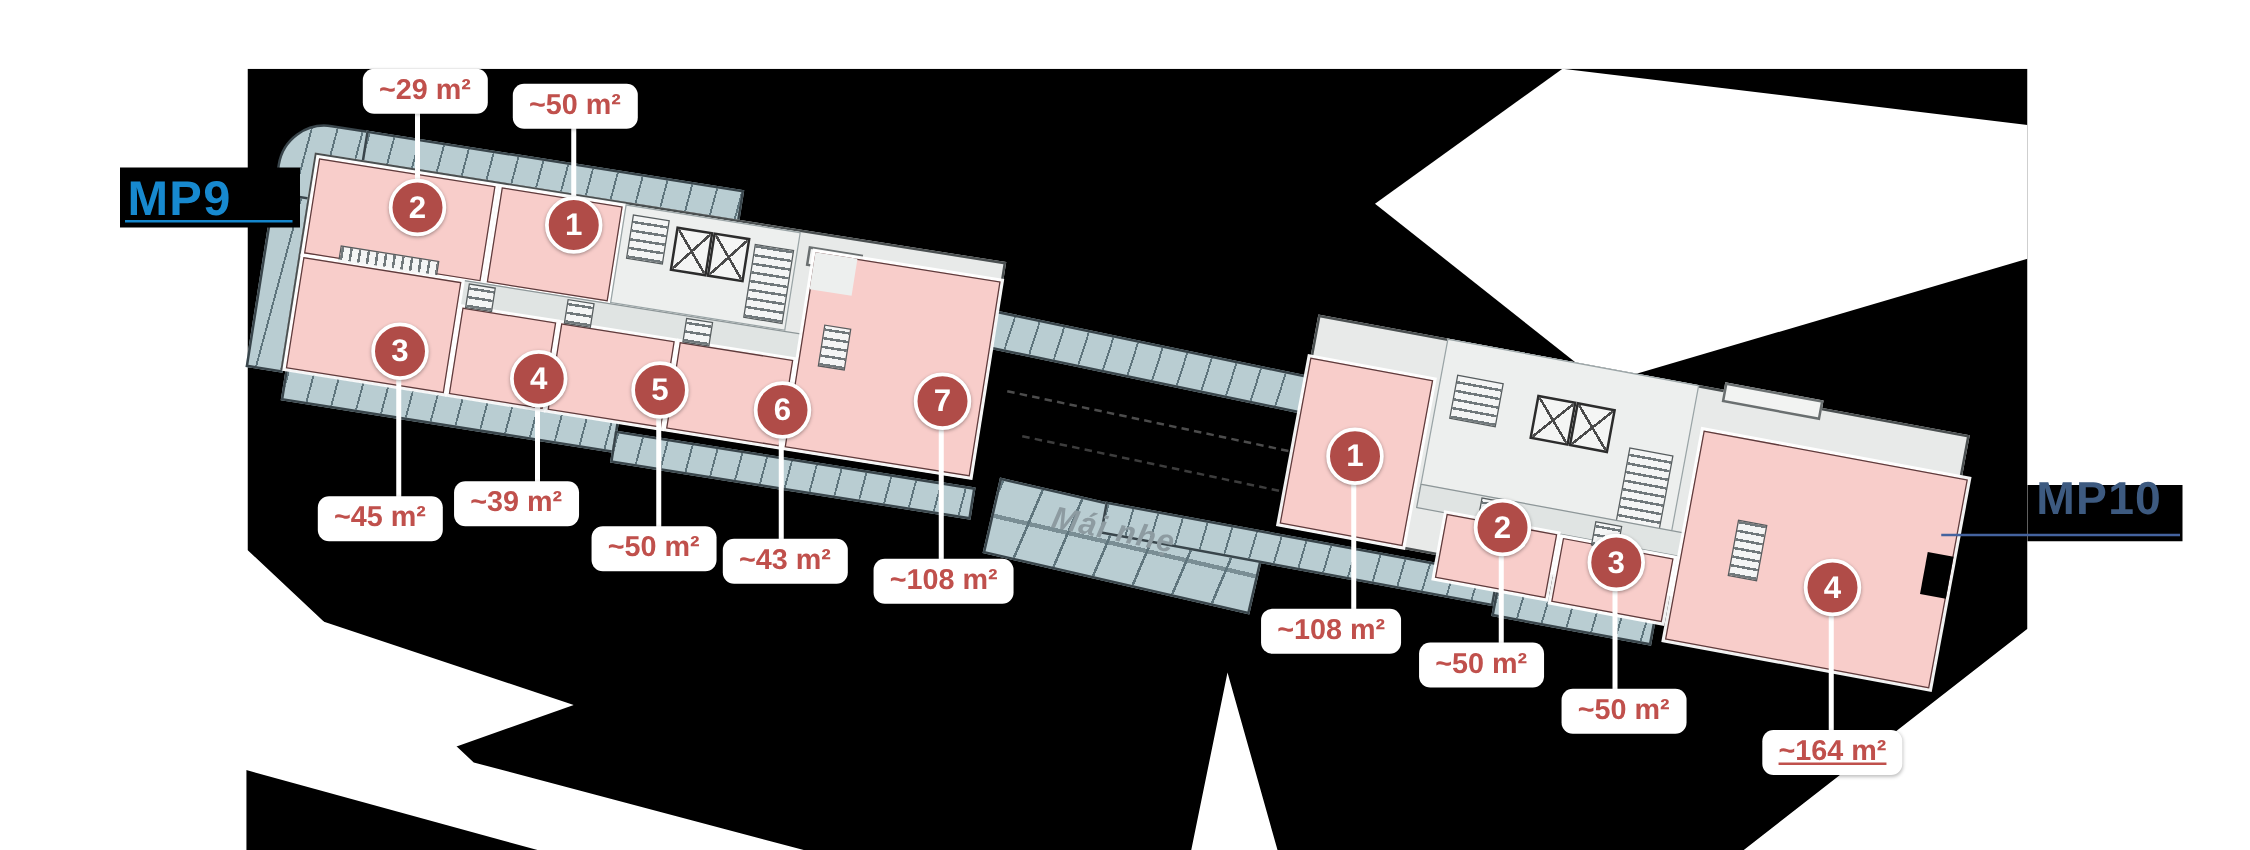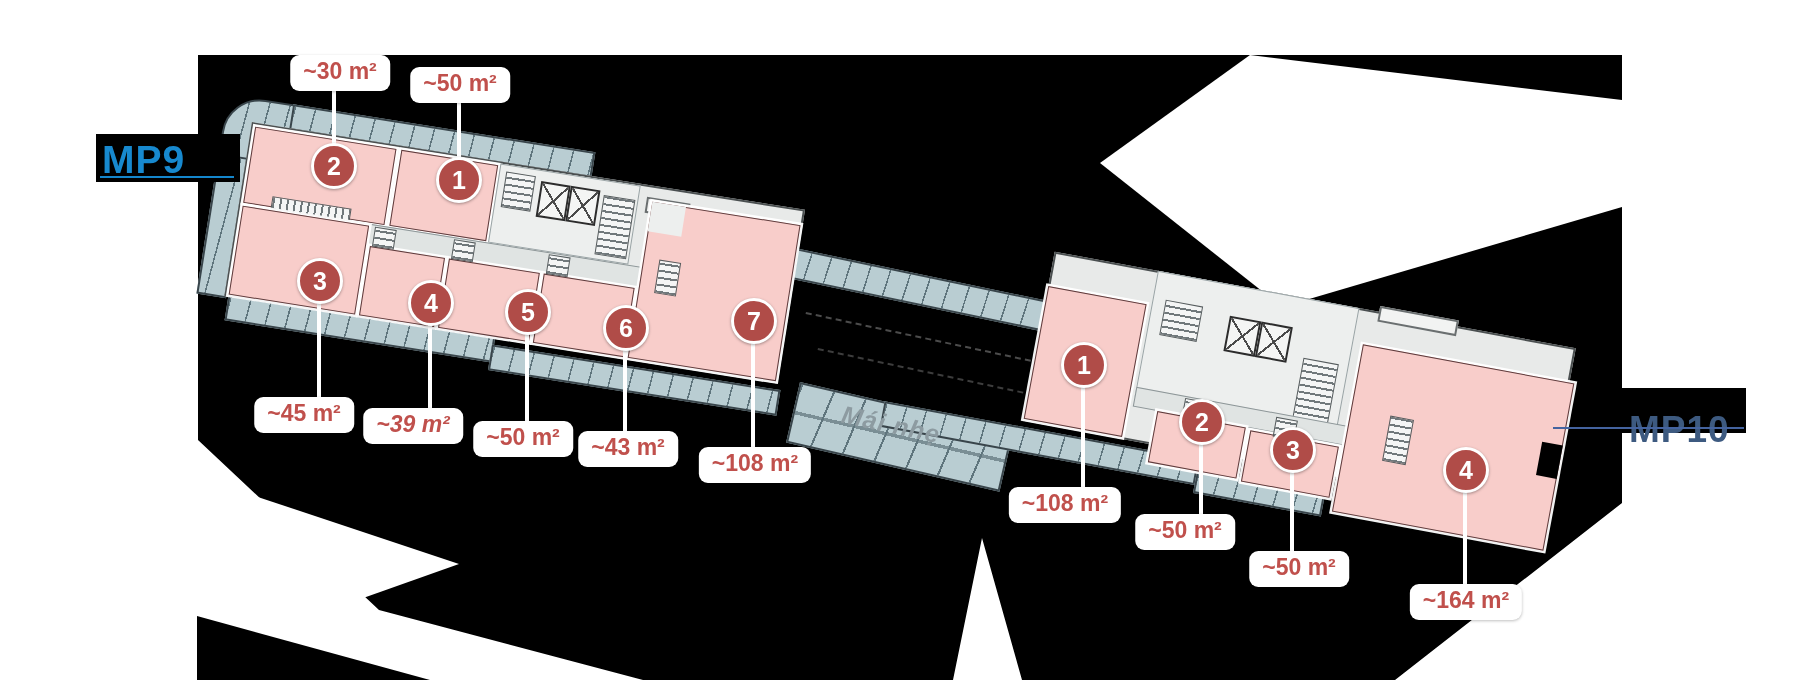--- a/index.html
+++ b/index.html
@@ -126,51 +126,51 @@
     <div style="left:534px;top:98px;width:21px;height:34px;background:#000;"></div>
   </div>
 
   <div class="mai-nhe" style="left:845px;top:400px;">Mái nhẹ</div>
 
   <div class="bldg-band" style="left:96px;top:134px;width:144px;height:48px;"></div>
   <div class="bldg-name mp9-name" style="left:102px;top:140px;">MP9</div>
   <div class="underline" style="left:100px;top:176px;width:134px;background:var(--mp9-line,#1486cc);"></div>
 
   <div class="bldg-band" style="left:1622px;top:388px;width:124px;height:45px;"></div>
-  <div class="bldg-name mp10-name" style="left:1629px;top:411px;text-align:center;">MP10</div>
+  <div class="bldg-name mp10-name" style="left:1629px;top:380px;text-align:center;">MP10</div>
   <div class="underline" style="left:1553px;top:427px;width:191px;background:var(--mp10-line,#44639f);"></div>
 
   <div id="markers">
       <div class="leader" style="left: 457px; top: 97px; height: 65px;"></div>
       <div class="area-label" style="left: 460px; top: 85px;">~50 m²</div>
       <div class="unit-marker" style="left: 459px; top: 180px;">1</div>
       <div class="leader" style="left: 332px; top: 89px; height: 59px;"></div>
-      <div class="area-label" style="left: 340px; top: 73px;">~30 m²</div>
+      <div class="area-label" style="left: 340px; top: 73px;">~29 m²</div>
       <div class="unit-marker" style="left: 334px; top: 166px;">2</div>
       <div class="leader" style="left: 317px; top: 300px; height: 100px;"></div>
       <div class="area-label" style="left: 304px; top: 415px;">~45 m²</div>
       <div class="unit-marker" style="left: 320px; top: 281px;">3</div>
       <div class="leader" style="left: 428px; top: 322px; height: 89px;"></div>
-      <div class="area-label" style="left: 413px; top: 426px; font-style: italic;">~39 m²</div>
+      <div class="area-label" style="left: 413px; top: 403px;">~39 m²</div>
       <div class="unit-marker" style="left: 431px; top: 303px;">4</div>
       <div class="leader" style="left: 525px; top: 331px; height: 93px;"></div>
       <div class="area-label" style="left: 523px; top: 439px;">~50 m²</div>
       <div class="unit-marker" style="left: 528px; top: 312px;">5</div>
       <div class="leader" style="left: 623px; top: 347px; height: 87px;"></div>
       <div class="area-label" style="left: 628px; top: 449px;">~43 m²</div>
       <div class="unit-marker" style="left: 626px; top: 328px;">6</div>
       <div class="leader" style="left: 751px; top: 340px; height: 110px;"></div>
       <div class="area-label" style="left: 755px; top: 465px;">~108 m²</div>
       <div class="unit-marker" style="left: 754px; top: 321px;">7</div>
       <div class="leader" style="left: 1081px; top: 386px; height: 104px;"></div>
       <div class="area-label" style="left: 1065px; top: 505px;">~108 m²</div>
       <div class="unit-marker" style="left: 1084px; top: 365px;">1</div>
       <div class="leader" style="left: 1199px; top: 443px; height: 74px;"></div>
       <div class="area-label" style="left: 1185px; top: 532px;">~50 m²</div>
       <div class="unit-marker" style="left: 1202px; top: 422px;">2</div>
       <div class="leader" style="left: 1290px; top: 471px; height: 84px;"></div>
       <div class="area-label" style="left: 1299px; top: 569px;">~50 m²</div>
       <div class="unit-marker" style="left: 1293px; top: 450px;">3</div>
       <div class="leader" style="left: 1463px; top: 491px; height: 96px;"></div>
-      <div class="area-label" style="left: 1466px; top: 602px;">~164 m²</div>
+      <div class="area-label" style="left: 1466px; top: 602px; text-decoration: underline;">~164 m²</div>
       <div class="unit-marker" style="left: 1466px; top: 470px;">4</div>
     </div>
 </div>
 
 </body></html>

